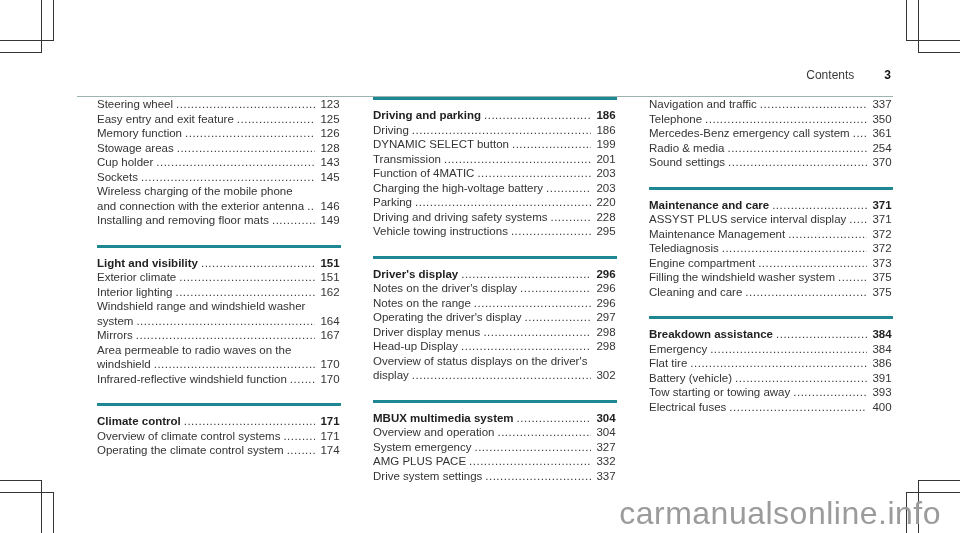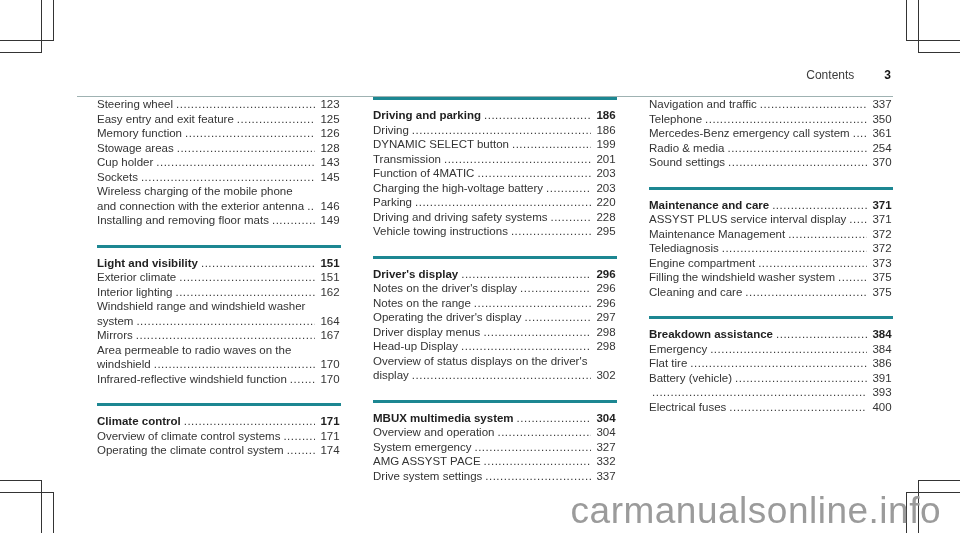--- a/index.html
+++ b/index.html
@@ -99,21 +99,21 @@
   .toc-entry.hdr .pre-line {
     font-weight: bold;
     color: #1f1f1f;
   }
 
   
   .watermark {
     position: absolute;
     right: 19px;
     bottom: 1px;
-    font-size: 37px;
+    font-size: 32px;
     letter-spacing: 0.5px;
     color: var(--watermark, #9b9b9b);
     white-space: nowrap;
   }
 </style>
 </head>
 <body style="--accent: #1d8792; --text: #343434; --header-text: #3c3c3c; --rule: #9fb2b2; --watermark: #9b9b9b; --crop-mark-dark: #6a6a6a; --crop-mark-light: #9a9a9a;">
 
 <div class="crop tl big dark"></div>
 <div class="crop tl small light"></div>
@@ -406,21 +406,21 @@
         </div>
         <div class="toc-entry">
           <div class="entry-line">
             <span class="t">System emergency</span>
             <span class="dots"></span>
             <span class="p">327</span>
           </div>
         </div>
         <div class="toc-entry">
           <div class="entry-line">
-            <span class="t">AMG ASSYST PACE</span>
+            <span class="t">AMG PLUS PACE</span>
             <span class="dots"></span>
             <span class="p">332</span>
           </div>
         </div>
         <div class="toc-entry">
           <div class="entry-line">
             <span class="t">Drive system settings</span>
             <span class="dots"></span>
             <span class="p">337</span>
           </div>
@@ -542,20 +542,21 @@
         </div>
         <div class="toc-entry">
           <div class="entry-line">
             <span class="t">Battery (vehicle)</span>
             <span class="dots"></span>
             <span class="p">391</span>
           </div>
         </div>
         <div class="toc-entry">
           <div class="entry-line">
+            <span class="t">Tow starting or towing away</span>
             <span class="dots"></span>
             <span class="p">393</span>
           </div>
         </div>
         <div class="toc-entry">
           <div class="entry-line">
             <span class="t">Electrical fuses</span>
             <span class="dots"></span>
             <span class="p">400</span>
           </div>

